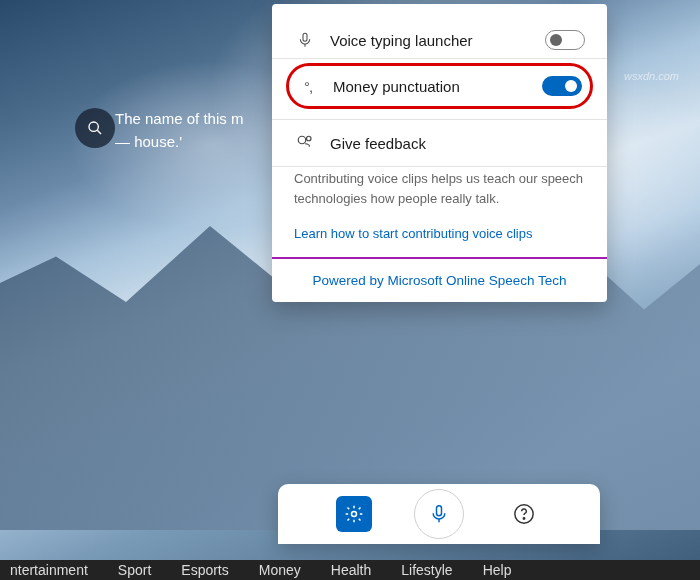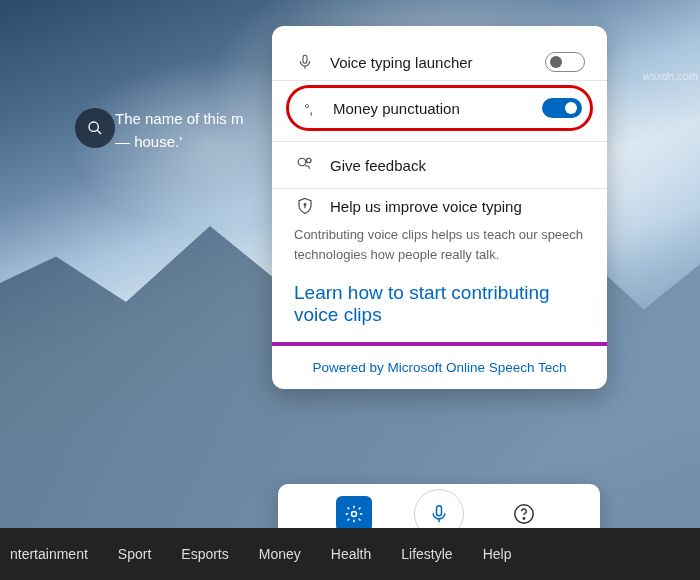--- a/index.html
+++ b/index.html
@@ -26,23 +26,23 @@
   }
   .search-row { position: absolute; left: 75px; top: 108px; display: flex; align-items: flex-start; }
   .search-circle {
     width: 40px; height: 40px; border-radius: 50%;
     background: rgba(20,30,45,0.75); display: flex; align-items: center; justify-content: center;
     color: #fff;
   }
   .search-text { color: #fff; font-size: 15px; line-height: 1.5; max-width: 140px; }
 
   .panel {
-    position: absolute; left: 272px; top: 26px;
+    position: absolute; left: 272px; top: 4px;
     width: 335px;
-    background: #fff; border-radius: 12px;
+    background: #fff; border-radius: 4px;
     box-shadow: 0 8px 24px rgba(0,0,0,0.25);
     padding: 18px 0 0 0;
     display: flex; flex-direction: column;
   }
   .item { padding: 0 22px; }
   .row {
     display: flex; align-items: center; gap: 14px;
     padding: 8px 0;
   }
   .row .ico { width: 22px; display:flex; justify-content:center; color:#4a4a4a; }
@@ -59,23 +59,23 @@
   }
   .toggle.off { background: #fff; border:1px solid #888; }
   .toggle.off .knob { background:#666; top:3px; left:4px; }
   .toggle.on { background: #0067c0; }
   .toggle.on .knob { left: 23px; }
   .highlight {
     border: 3px solid #d80000; border-radius: 24px;
     margin: 4px 14px 10px 14px; padding: 4px 8px;
   }
   .highlight .row { padding: 6px 0; }
-  .link { color: #0067c0; font-size: 19px; padding: 4px 0 16px 0; cursor: pointer; }
+  .link { color: #0067c0; font-size: 13px; padding: 4px 0 16px 0; cursor: pointer; }
   .footer {
-    border-top: 4px solid #a21caf; text-align: center;
+    border-top: 2px solid #a21caf; text-align: center;
     color: #0067c0; font-size: 13.5px; padding: 14px 0;
   }
 
   .toolbar {
     position: absolute; left: 278px; top: 484px;
     width: 322px; height: 60px;
     background: #fff; border-radius: 10px 10px 0 0;
     box-shadow: 0 6px 20px rgba(0,0,0,0.22);
     display: flex; align-items: center; justify-content: center; gap: 42px;
   }
@@ -84,27 +84,27 @@
     display: flex; align-items: center; justify-content: center;
     color: #333;
   }
   .tbtn.settings { background: #0067c0; color: #fff; }
   .tbtn.mic {
     width: 50px; height: 50px; border-radius: 50%;
     border: 1px solid #d0d0d0; color: #0067c0;
   }
 
   .navbar {
-    position: absolute; left: 0; right: 0; bottom: 0; height: 52px;
+    position: absolute; left: 0; right: 0; bottom: 0; height: 20px;
     background: #232323; display: flex; align-items: center;
     padding: 0 10px; gap: 30px; color: #ddd; font-size: 14px;
     overflow: hidden;
   }
   .watermark {
-    position: absolute; right: 2px; top: 70px;
+    position: absolute; right: 21px; top: 70px;
     font-size: 11px; color: rgba(255,255,255,0.55);
     writing-mode: horizontal-tb;
     font-style: italic;
   }
 </style>
 </head>
 <body>
 
 <div class="sky-overlay"></div>
 <div class="mountain"></div>
@@ -160,30 +160,20 @@
             <circle cx="17" cy="6" r="3"></circle>
           </svg>
       </span>
       <span class="lbl">Give feedback</span>
     </div>
   </div>
 
   <div class="divider"></div>
 
   <div class="item">
-    <div class="row">
-      <span class="ico">
-        <svg width="18" height="18" viewBox="0 0 24 24" fill="none" stroke="currentColor" stroke-width="1.6">
-            <path d="M12 2l8 3v6c0 5-3.5 9-8 11-4.5-2-8-6-8-11V5l8-3z"></path>
-            <circle cx="12" cy="10" r="1.2" fill="currentColor"></circle>
-            <line x1="12" y1="12" x2="12" y2="15"></line>
-          </svg>
-      </span>
-      <span class="lbl">Help us improve voice typing</span>
-    </div>
     <div class="desc">Contributing voice clips helps us teach our speech technologies how people really talk.</div>
     <div class="link">Learn how to start contributing voice clips</div>
   </div>
 
   <div class="footer">Powered by Microsoft Online Speech Tech</div>
 </div>
 
 <div class="toolbar">
   <div class="tbtn settings">
     <svg width="20" height="20" viewBox="0 0 24 24" fill="none" stroke="currentColor" stroke-width="1.8">

